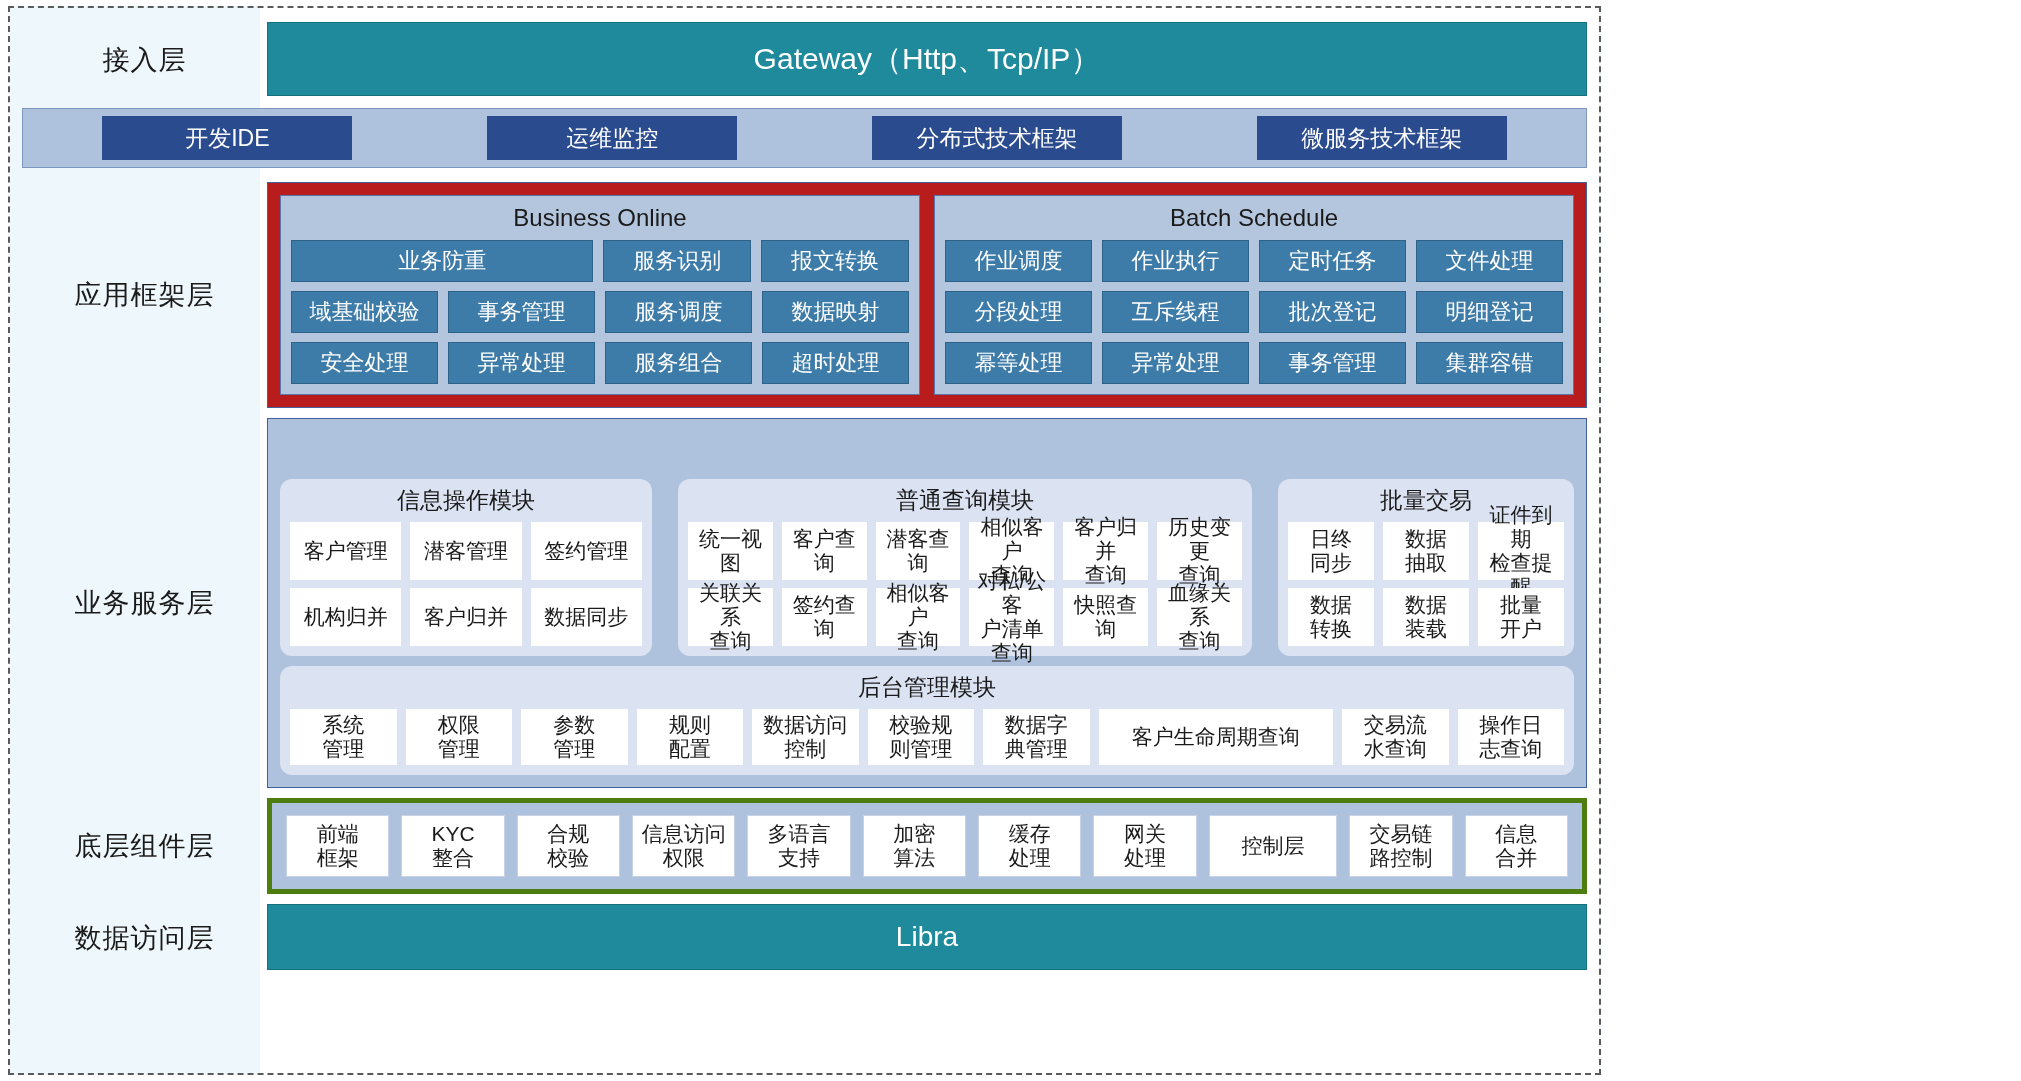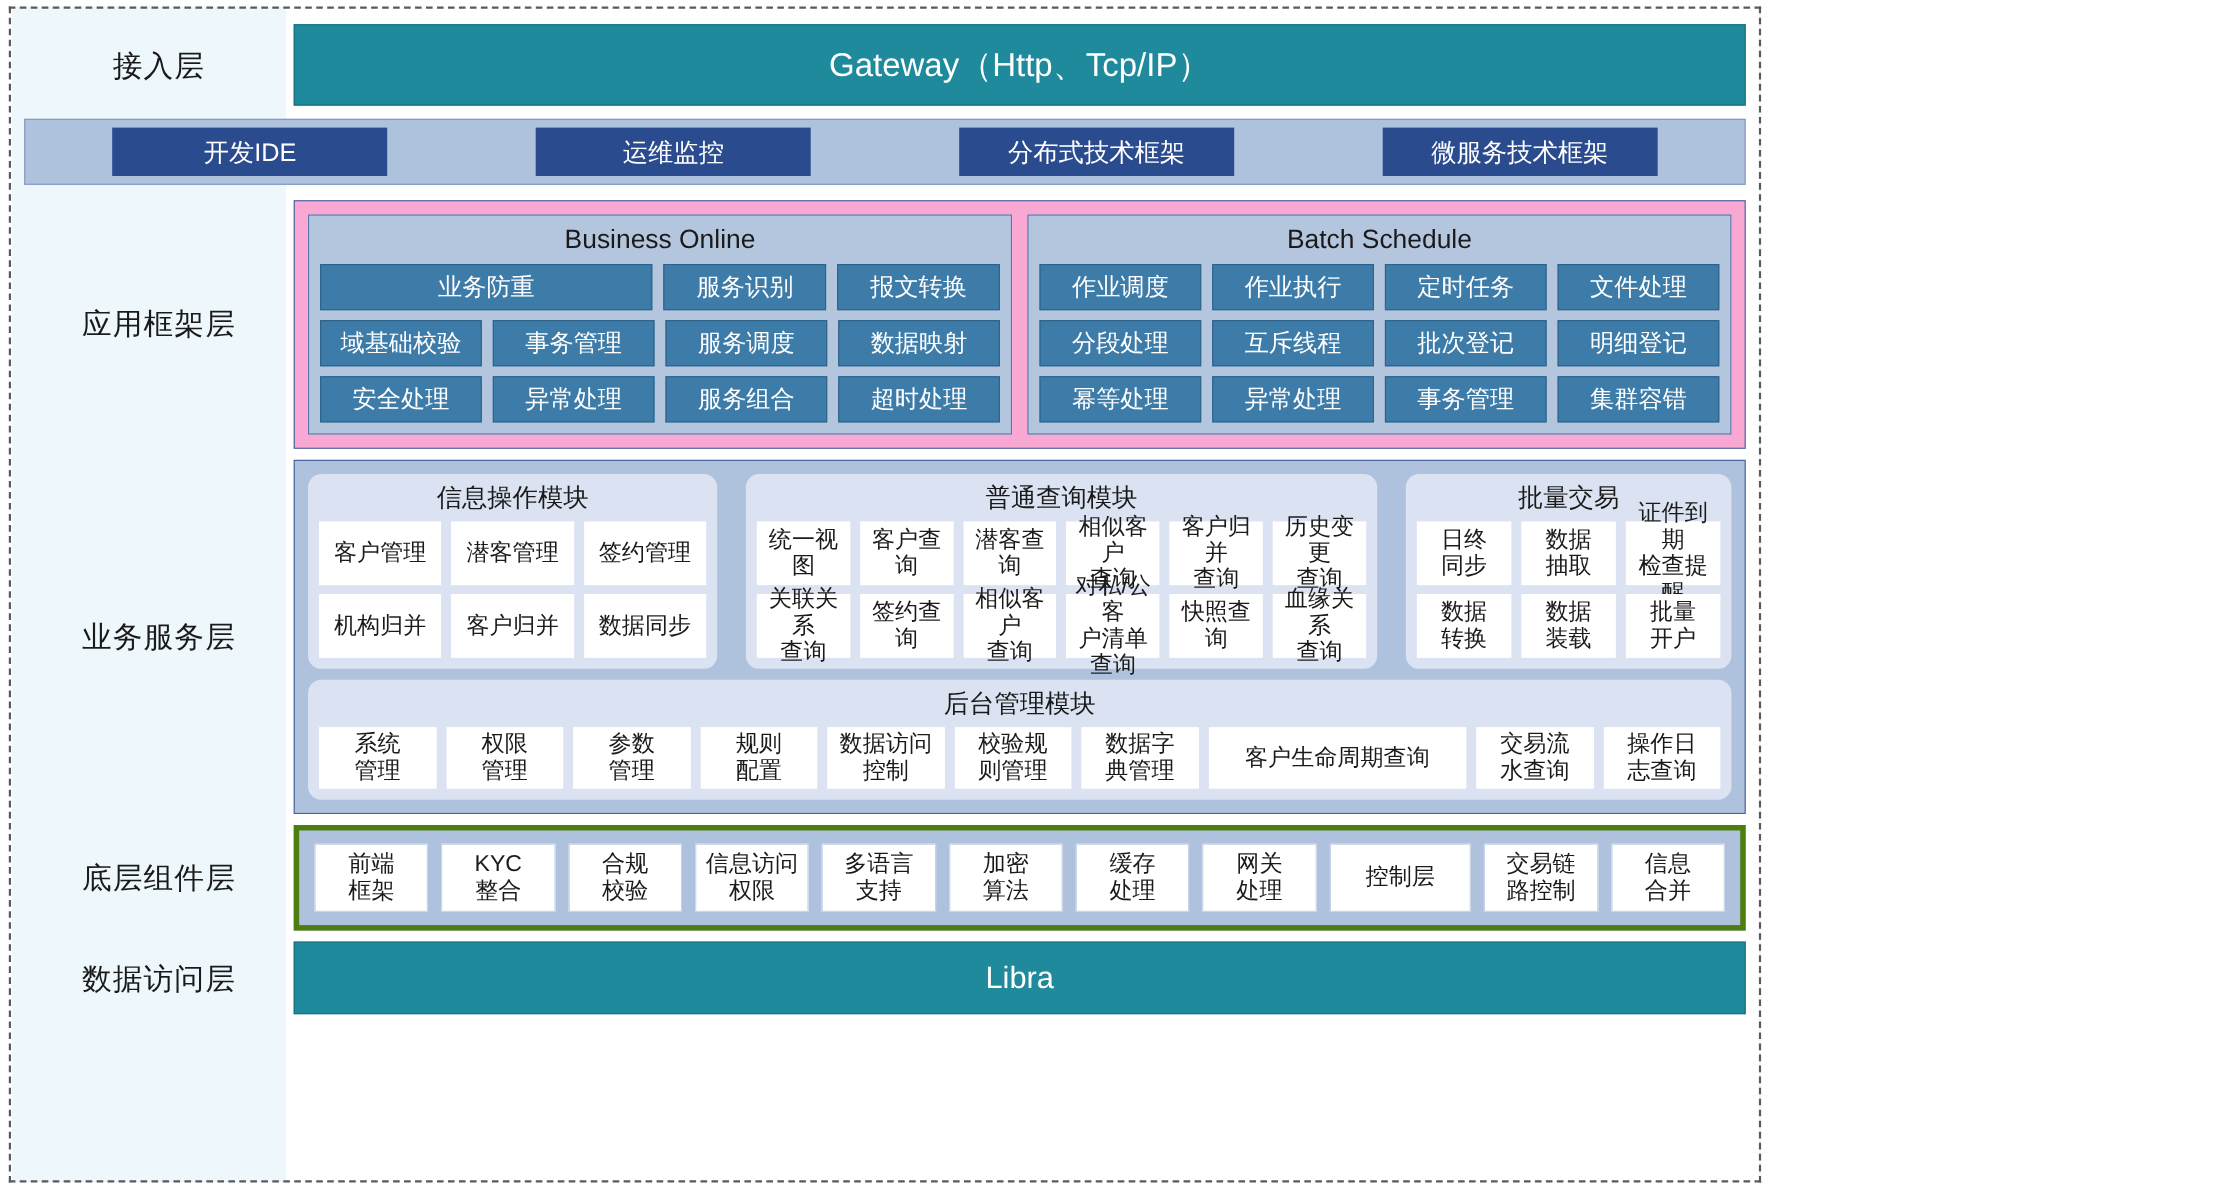--- a/index.html
+++ b/index.html
@@ -94,21 +94,21 @@
     display: flex;
     align-items: center;
     justify-content: center;
     padding: 12px 18px;
     box-sizing: border-box;
   }
 
   
   .app-band {
     flex: 1;
-    background: #f9a8d4;
+    background: #b91c1c;
     border: 1px solid #41619c;
     display: flex;
     gap: 14px;
     padding: 12px;
     box-sizing: border-box;
   }
   .fw-panel {
     flex: 1;
     background: #b4c6de;
     border: 1px solid #5878ab;
@@ -154,20 +154,21 @@
     border: 1px solid #41619c;
     display: flex;
     flex-direction: column;
     gap: 10px;
     padding: 12px;
     box-sizing: border-box;
   }
   .biz-top {
     display: flex;
     gap: 26px;
+    margin-top: 48px;
   }
   .mod {
     background: #dbe2f1;
     border-radius: 12px;
     padding: 6px 10px 10px 10px;
     box-sizing: border-box;
     display: flex;
     flex-direction: column;
   }
   .mod-title {

